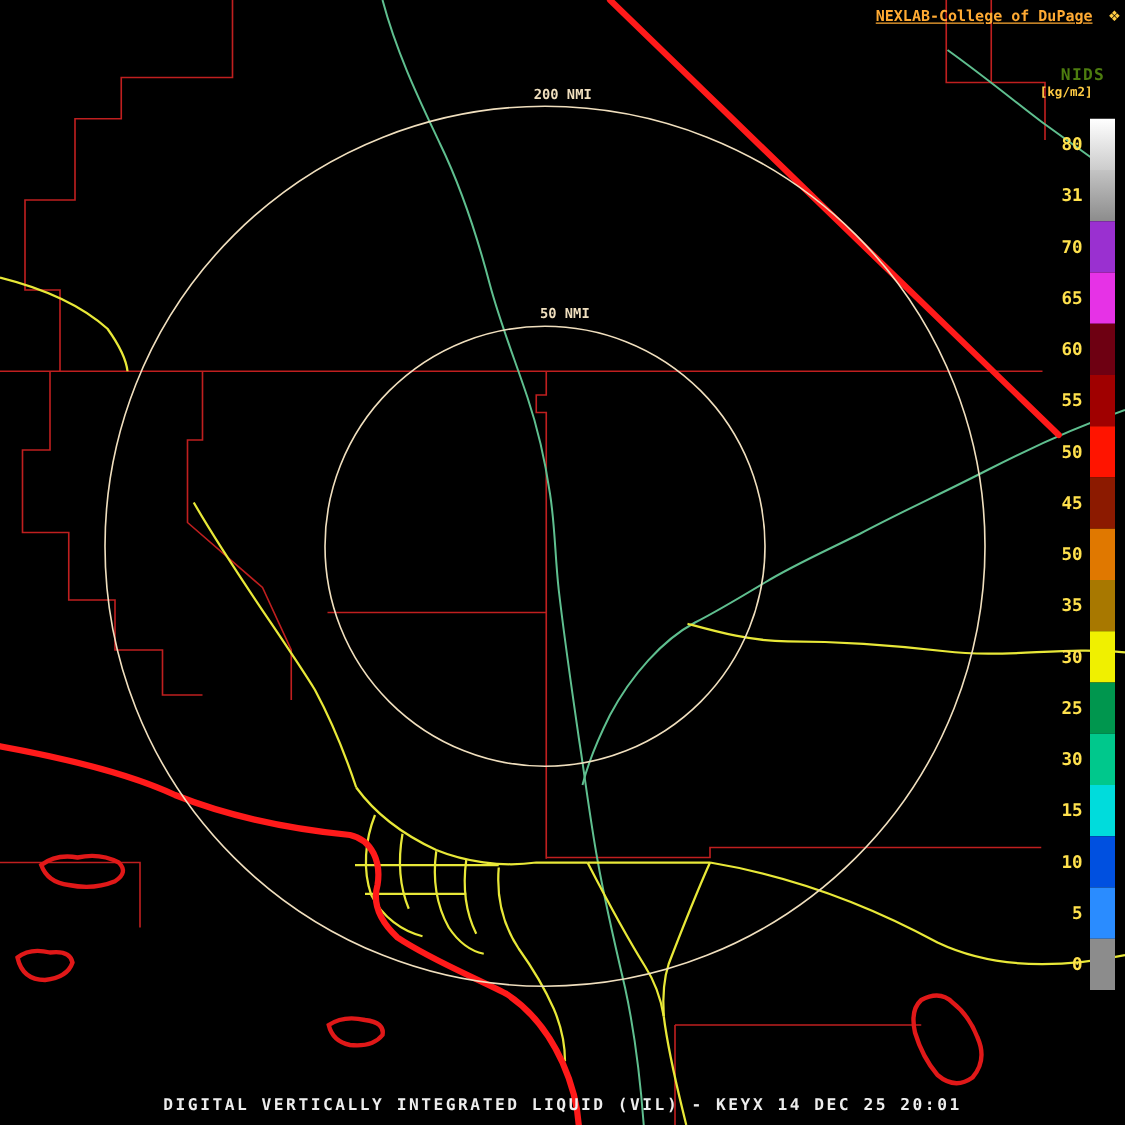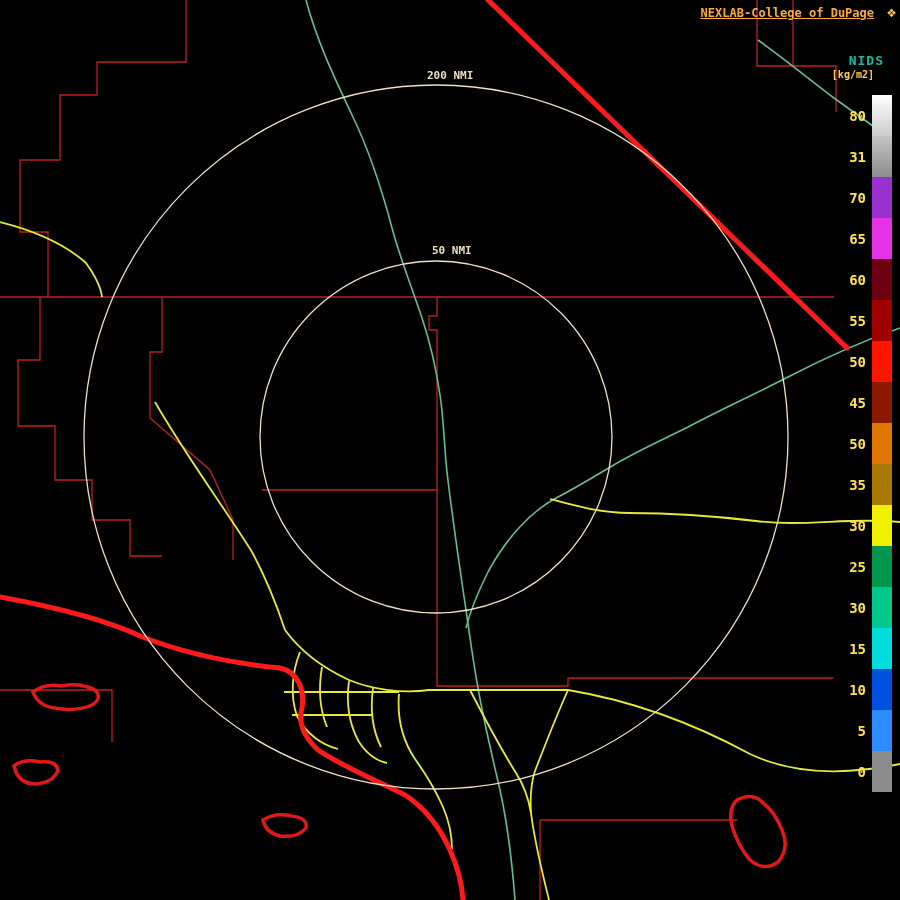--- a/index.html
+++ b/index.html
@@ -1,21 +1,21 @@
 <!DOCTYPE html>
 <html><head>
 <meta charset="utf-8">
 <style>
   html,body{margin:0;padding:0;background:#000;}
   .stage{position:relative;width:900px;height:900px;background:#000;overflow:hidden;
          font-family:"DejaVu Sans Mono",monospace;}
   svg.map{position:absolute;left:0;top:0;}
   .brand{position:absolute;top:6px;right:26px;color:#ffaa33;font-size:12px;font-weight:bold;text-decoration:underline;}
   .logo{position:absolute;top:3px;right:4px;color:#ffcc44;font-size:15px;}
-  .nids{position:absolute;top:53px;right:16px;color:#14b8a6;font-size:13px;font-weight:bold;letter-spacing:1px;}
+  .nids{position:absolute;top:53px;right:16px;color:#4d7c0f;font-size:13px;font-weight:bold;letter-spacing:1px;}
   .units{position:absolute;top:69px;right:26px;color:#ffcc44;font-size:10px;font-weight:bold;}
   .colorbar{position:absolute;top:95px;right:8px;display:flex;flex-direction:column;}
   .cb-row{display:flex;align-items:center;height:41px;}
   .cb-label{width:30px;text-align:right;color:#ffe14d;font-size:14px;font-weight:bold;padding-right:6px;}
   .cb-swatch{width:20px;height:41px;}
   .ring-label{position:absolute;background:#000;color:#f0dfbe;font-size:11px;font-weight:bold;
               padding:0 3px;line-height:13px;}
   .ring100{left:424px;top:69px;}
   .ring50{left:429px;top:244px;}
   .caption{position:absolute;left:0;right:0;top:877px;text-align:center;color:#ededed;
@@ -150,13 +150,14 @@
       <div class="cb-row">
         <div class="cb-label">5</div>
         <div class="cb-swatch" style="background: rgb(42, 140, 255);"></div>
       </div>
       <div class="cb-row">
         <div class="cb-label">0</div>
         <div class="cb-swatch" style="background: rgb(140, 140, 140);"></div>
       </div>
     </div>
 
+  <div class="caption">DIGITAL VERTICALLY INTEGRATED LIQUID (VIL) - KEYX 14 DEC 25 20:01</div>
 </div>
 
 </body></html>

